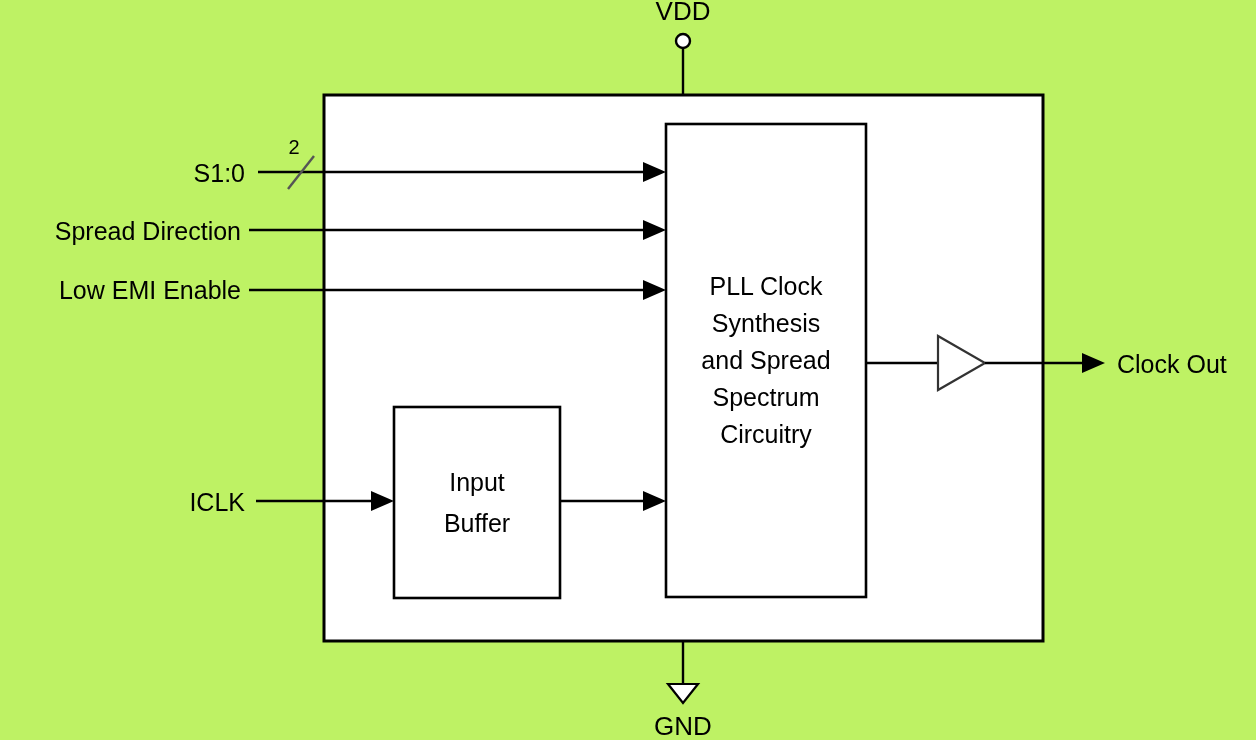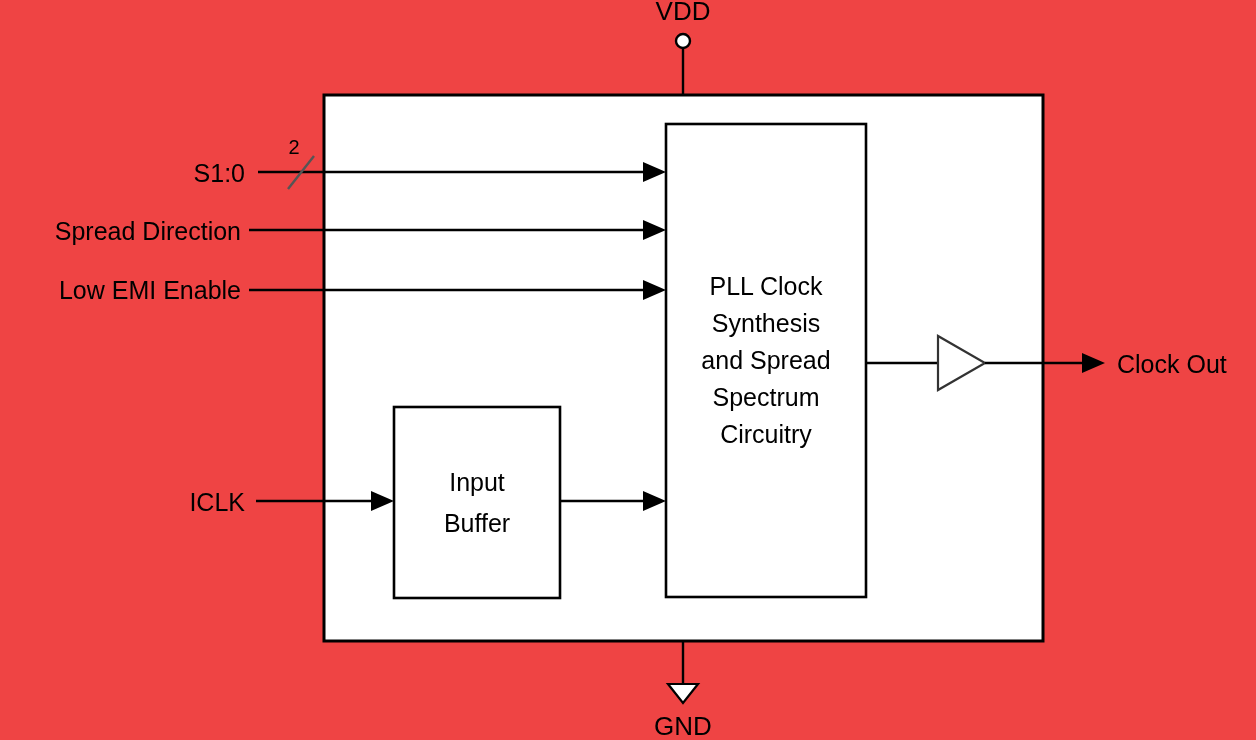--- a/index.html
+++ b/index.html
@@ -4,21 +4,21 @@
 <style>
   html, body {
     margin: 0;
     padding: 0;
     background: #ffffff;
   }
   #diagram-root {
     position: relative;
     width: 1256px;
     height: 740px;
-    background: #ef4444;
+    background: #bef264;
     font-family: "Liberation Sans", sans-serif;
     overflow: hidden;
   }
   svg#block-diagram {
     display: block;
     width: 1256px;
     height: 740px;
   }
   .diagram-text {
     font-family: "Liberation Sans", sans-serif;

